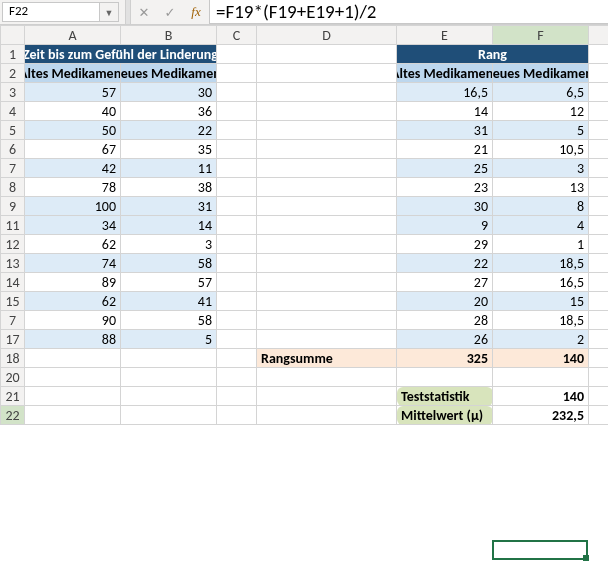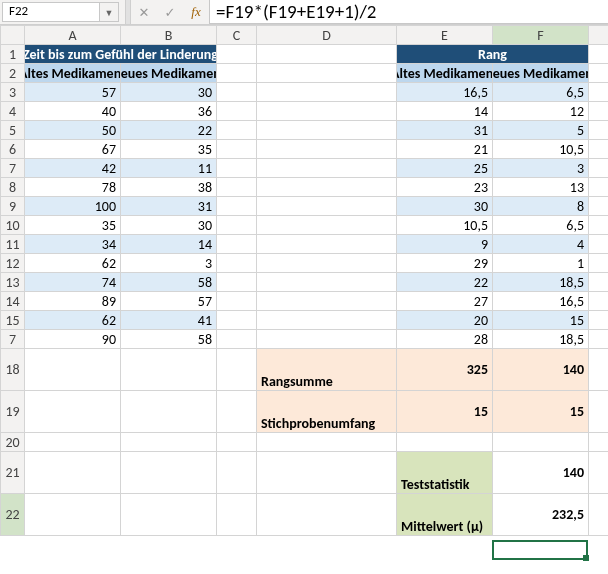--- a/index.html
+++ b/index.html
@@ -132,39 +132,39 @@
   td .cell {
     padding: 0 4px;
     height: 100%;
     display: flex;
     align-items: center;
     overflow: hidden;
     white-space: nowrap;
   }
   td .cell.r { justify-content: flex-end; }
   td .cell.c { justify-content: center; text-align:left;}
-  td .cell.l { justify-content: flex-start; margin-top: 24px; }
+  td .cell.l { justify-content: flex-start; }
 
   
   .hdr-dark {
     background: #1f4e78 !important;
     color: #fff;
     font-weight: bold;
   }
   .hdr-sub {
     background: #bdd7ee !important;
     font-weight: bold;
   }
   .band-odd { background: #ddebf7 !important; }
   .band-even { background: #fff !important; }
 
   .pink { background: #fde9d9 !important; }
   .pink-b { font-weight: bold; }
 
-  .green  { background: #d8e4bc !important; }
+  .green  { background: #d8e4bc !important; border-radius: 6px; }
   .green-b { font-weight: bold; }
 
   .metric-box {
     border: 1px solid #7f7f7f;
   }
 
   
   .sel {
     position: absolute;
     border: 2px solid #217346;
@@ -434,44 +434,20 @@
             <div class="cell r">30</div>
           </td>
           <td class="band-odd">
             <div class="cell r">8</div>
           </td>
           <td class="">
             <div class="cell "></div>
           </td>
         </tr>
         <tr>
-          <th>10</th>
-          <td class="band-even">
-            <div class="cell r">35</div>
-          </td>
-          <td class="band-even">
-            <div class="cell r">30</div>
-          </td>
-          <td class="">
-            <div class="cell "></div>
-          </td>
-          <td class="">
-            <div class="cell "></div>
-          </td>
-          <td class="band-even">
-            <div class="cell r">10,5</div>
-          </td>
-          <td class="band-even">
-            <div class="cell r">6,5</div>
-          </td>
-          <td class="">
-            <div class="cell "></div>
-          </td>
-        </tr>
-        <tr>
           <th>11</th>
           <td class="band-odd">
             <div class="cell r">34</div>
           </td>
           <td class="band-odd">
             <div class="cell r">14</div>
           </td>
           <td class="">
             <div class="cell "></div>
           </td>
@@ -596,20 +572,44 @@
             <div class="cell "></div>
           </td>
           <td class="">
             <div class="cell "></div>
           </td>
           <td class="band-even">
             <div class="cell r">28</div>
           </td>
           <td class="band-even">
             <div class="cell r">18,5</div>
+          </td>
+          <td class="">
+            <div class="cell "></div>
+          </td>
+        </tr>
+        <tr>
+          <th>17</th>
+          <td class="band-odd">
+            <div class="cell r">88</div>
+          </td>
+          <td class="band-odd">
+            <div class="cell r">5</div>
+          </td>
+          <td class="">
+            <div class="cell "></div>
+          </td>
+          <td class="">
+            <div class="cell "></div>
+          </td>
+          <td class="band-odd">
+            <div class="cell r">26</div>
+          </td>
+          <td class="band-odd">
+            <div class="cell r">2</div>
           </td>
           <td class="">
             <div class="cell "></div>
           </td>
         </tr>
         <tr>
           <th>18</th>
           <td class="">
             <div class="cell "></div>
           </td>
@@ -626,44 +626,20 @@
             <div class="cell r">325</div>
           </td>
           <td class="pink pink-b">
             <div class="cell r">140</div>
           </td>
           <td class="">
             <div class="cell "></div>
           </td>
         </tr>
         <tr>
-          <th>19</th>
-          <td class="">
-            <div class="cell "></div>
-          </td>
-          <td class="">
-            <div class="cell "></div>
-          </td>
-          <td class="">
-            <div class="cell "></div>
-          </td>
-          <td class="pink pink-b">
-            <div class="cell l">Stichprobenumfang</div>
-          </td>
-          <td class="pink pink-b">
-            <div class="cell r">15</div>
-          </td>
-          <td class="pink pink-b">
-            <div class="cell r">15</div>
-          </td>
-          <td class="">
-            <div class="cell "></div>
-          </td>
-        </tr>
-        <tr>
           <th>20</th>
           <td class="">
             <div class="cell "></div>
           </td>
           <td class="">
             <div class="cell "></div>
           </td>
           <td class="">
             <div class="cell "></div>
           </td>

